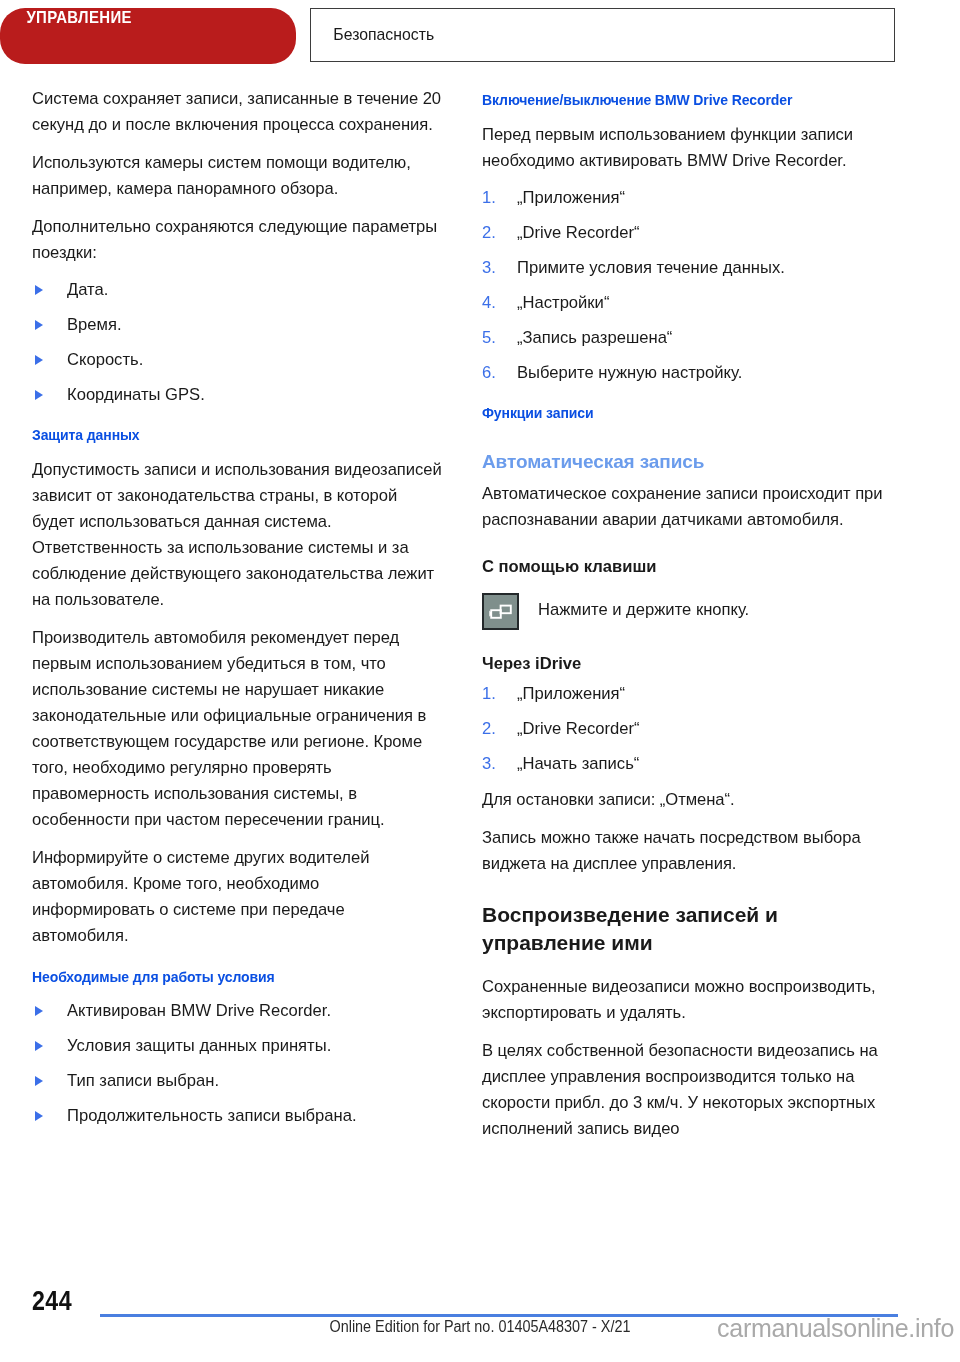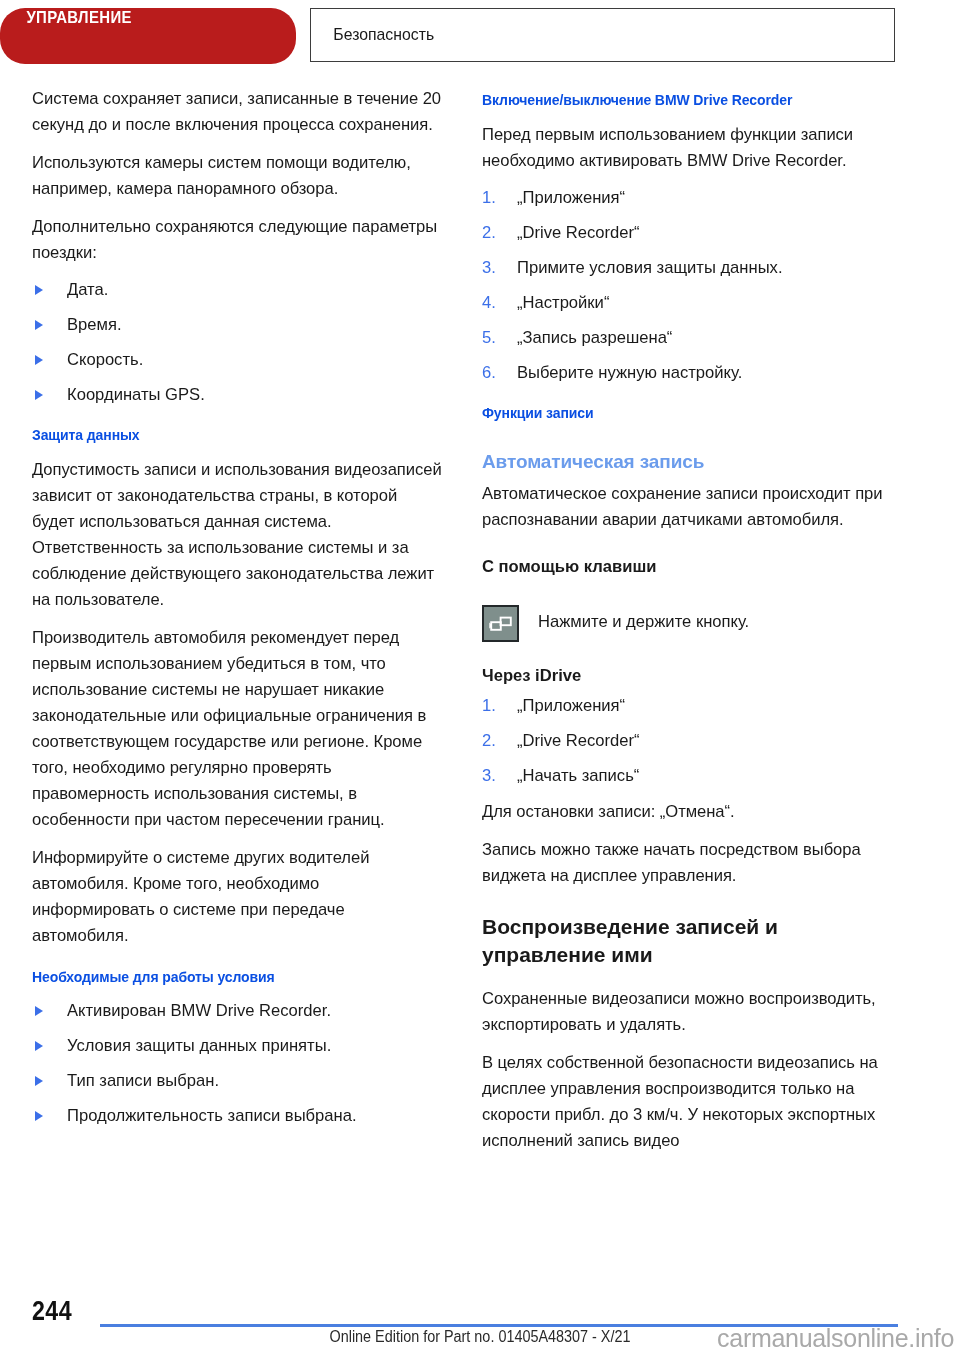--- a/index.html
+++ b/index.html
@@ -158,21 +158,21 @@
     top: 0;
     color: #3b6fe8;
     font-size: 16.6px;
     line-height: 24px;
   }
 
   
   .icon-row {
     display: flex;
     align-items: flex-start;
-    margin: 26px 0 14px 0;
+    margin: 14px 0 14px 0;
   }
   .sym-icon {
     width: 37px;
     height: 37px;
     background: #7f8f8c;
     border: 2px solid #23282a;
     box-sizing: border-box;
     flex: 0 0 auto;
     display: flex;
     align-items: center;
@@ -182,21 +182,21 @@
     font-size: 16.6px;
     line-height: 24px;
     padding-left: 19px;
     padding-top: 5px;
   }
 
   
   .footer {
     position: absolute;
     left: 0;
-    bottom: 6px;
+    bottom: 16px;
     width: 960px;
     height: 72px;
   }
   .page-number {
     position: absolute;
     left: 32px;
     top: 12px;
     font-size: 27px;
     font-weight: bold;
     color: #111111;
@@ -307,21 +307,21 @@
       <li>
         <span class="num">1.</span>
         <span>„Приложения“</span>
       </li>
       <li>
         <span class="num">2.</span>
         <span>„Drive Recorder“</span>
       </li>
       <li>
         <span class="num">3.</span>
-        <span>Примите условия защиты данных.</span>
+        <span>Примите условия течение данных.</span>
       </li>
       <li>
         <span class="num">4.</span>
         <span>„Настройки“</span>
       </li>
       <li>
         <span class="num">5.</span>
         <span>„Запись разрешена“</span>
       </li>
       <li>

